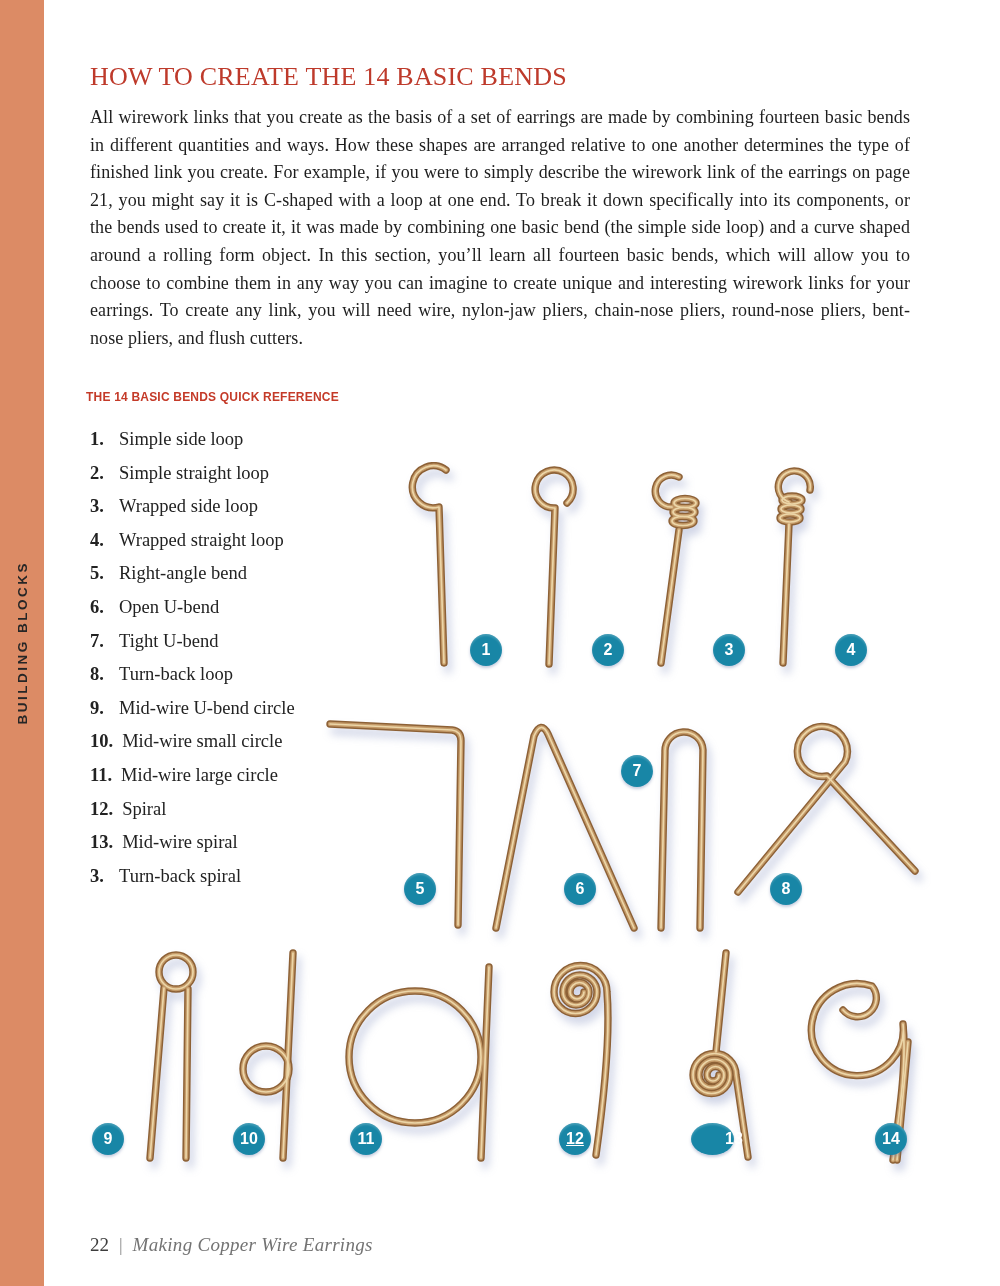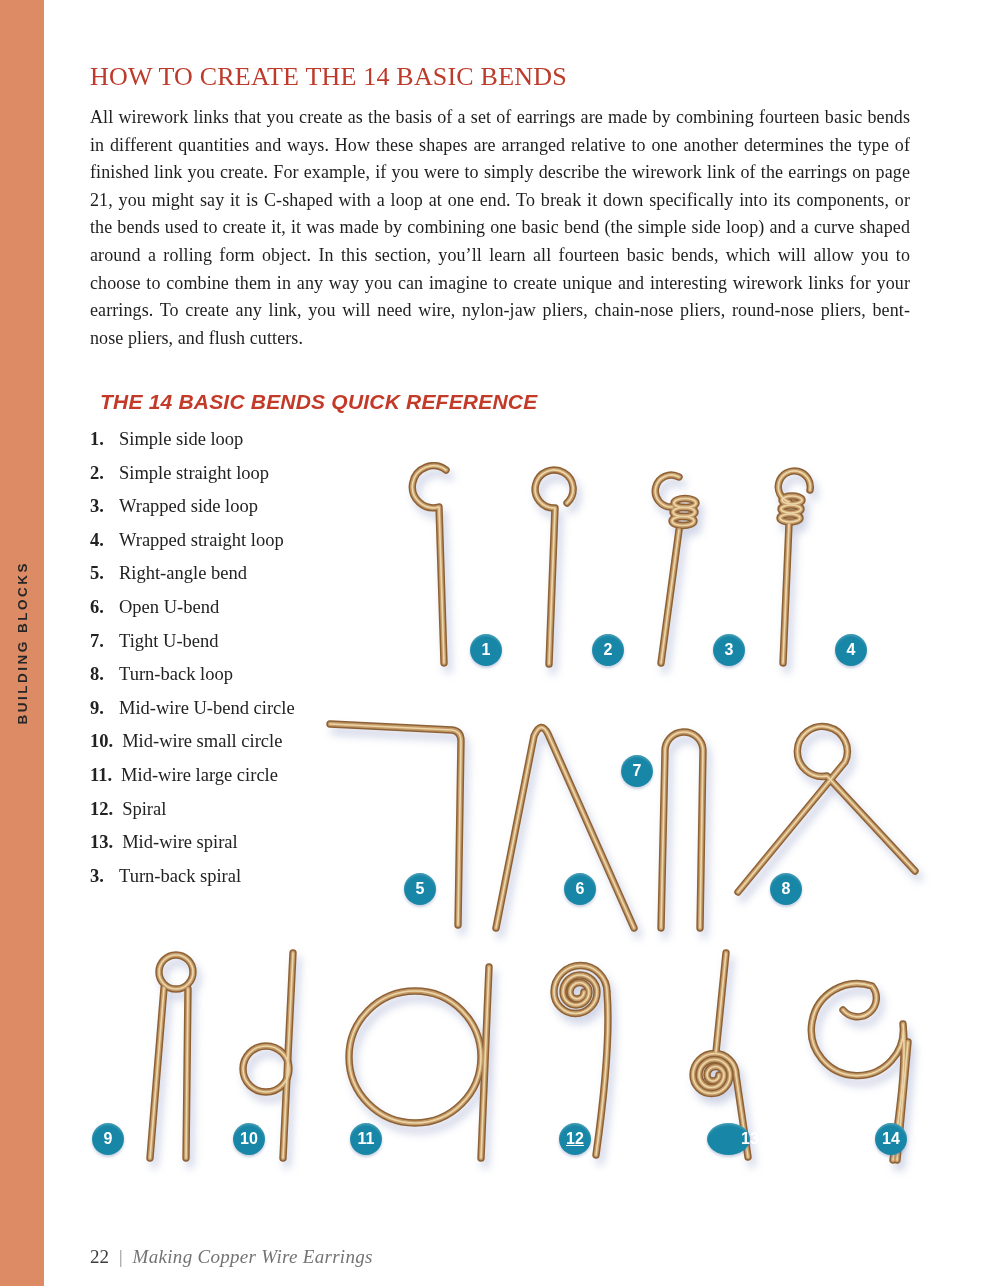--- a/index.html
+++ b/index.html
@@ -18,43 +18,43 @@
          letter-spacing:2.5px;color:#262626;}
 
   .title{position:absolute;left:90px;top:62px;width:830px;
          font-family:"Liberation Serif",serif;font-weight:normal;font-size:26px;
          color:var(--heading-red);letter-spacing:.2px;}
 
   .intro{position:absolute;left:90px;top:104px;width:820px;
          font-size:18px;line-height:27.6px;color:var(--body-ink);
          text-align:justify;letter-spacing:.1px;}
 
-  .subhead{position:absolute;left:100px;top:390px;width:600px;
-         font-family:"Liberation Sans",sans-serif;font-weight:bold;font-size:21px;
-         color:var(--subheading-red);letter-spacing:.2px;font-style:italic;}
+  .subhead{position:absolute;left:86px;top:390px;width:600px;
+         font-family:"Liberation Sans",sans-serif;font-weight:bold;font-size:12px;
+         color:var(--subheading-red);letter-spacing:.2px;}
 
   .bend-list{position:absolute;left:90px;top:423px;width:330px;list-style:none;}
   .bend-list .row{display:flex;line-height:33.6px;font-size:18.5px;color:#222;}
   .bend-list .num{font-weight:bold;margin-right:9px;min-width:20px;}
 
   svg.wires{position:absolute;left:0;top:0;pointer-events:none;}
   .wire{filter:drop-shadow(4px 7px 4px rgba(110,125,180,0.33));}
   .wire path,.wire ellipse,.wire circle,.wire use{fill:none;stroke-linecap:round;stroke-linejoin:round;}
   .s1{stroke:var(--copper-dark);stroke-width:7.4;}
   .s2{stroke:var(--copper-mid);stroke-width:4.4;}
   .s3{stroke:var(--copper-light);stroke-width:1.7;}
 
   .badge{position:absolute;width:32px;height:32px;border-radius:50%;
          background:var(--badge-teal);color:#fff;
          font-family:"Liberation Sans",sans-serif;font-weight:bold;font-size:16px;
          display:flex;align-items:center;justify-content:center;
          box-shadow:0 2px 3px rgba(90,110,160,.35), inset 0 2px 2px rgba(255,255,255,.18);}
 
   .footer{position:absolute;left:90px;top:1234px;display:flex;align-items:baseline;
-          font-size:19px;color:var(--footer-gray);margin-top:12px;}
+          font-size:19px;color:var(--footer-gray);}
   .footer .pagenum{color:#3d3d3d;}
   .footer .sep{margin:0 10px;color:#8a8a8a;font-size:18px;}
   .footer .book{font-style:italic;color:#737373;letter-spacing:.3px;}
 </style>
 </head>
 <body>
 
 <div class="page">
 
   <div class="strip">
@@ -262,21 +262,21 @@
   <div class="badge" style="left:713px;top:634px;">3</div>
   <div class="badge" style="left:835px;top:634px;">4</div>
   <div class="badge" style="left:404px;top:873px;">5</div>
   <div class="badge" style="left:564px;top:873px;">6</div>
   <div class="badge" style="left:621px;top:755px;">7</div>
   <div class="badge" style="left:770px;top:873px;">8</div>
   <div class="badge" style="left:92px;top:1123px;">9</div>
   <div class="badge" style="left:233px;top:1123px;text-align:right;">10</div>
   <div class="badge" style="left:350px;top:1123px;">11</div>
   <div class="badge" style="left:559px;top:1123px;text-decoration:underline;">12</div>
-  <div class="badge" style="left:707px;top:1123px;padding-left:43px;">13</div>
+  <div class="badge" style="left:691px;top:1123px;padding-left:43px;">13</div>
   <div class="badge" style="left:875px;top:1123px;">14</div>
 
   <div class="footer">
     <span class="pagenum">22</span>
     <span class="sep">|</span>
     <span class="book">Making Copper Wire Earrings</span>
   </div>
 
 </div>
 

